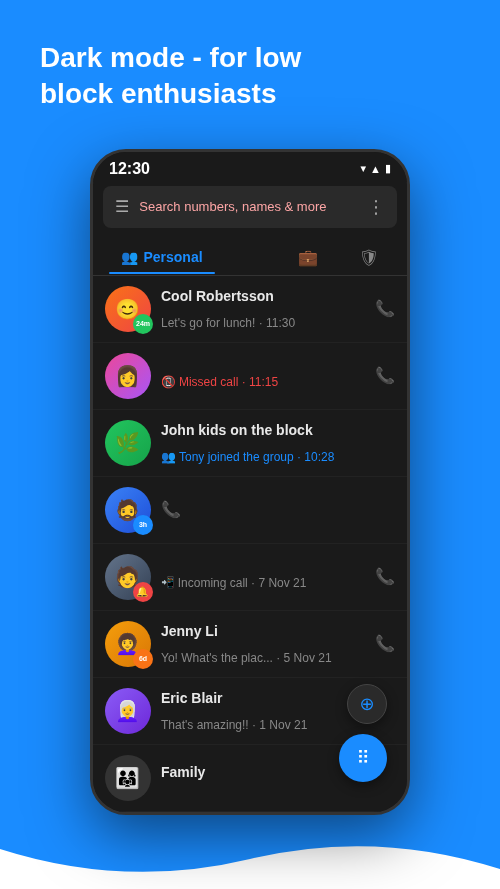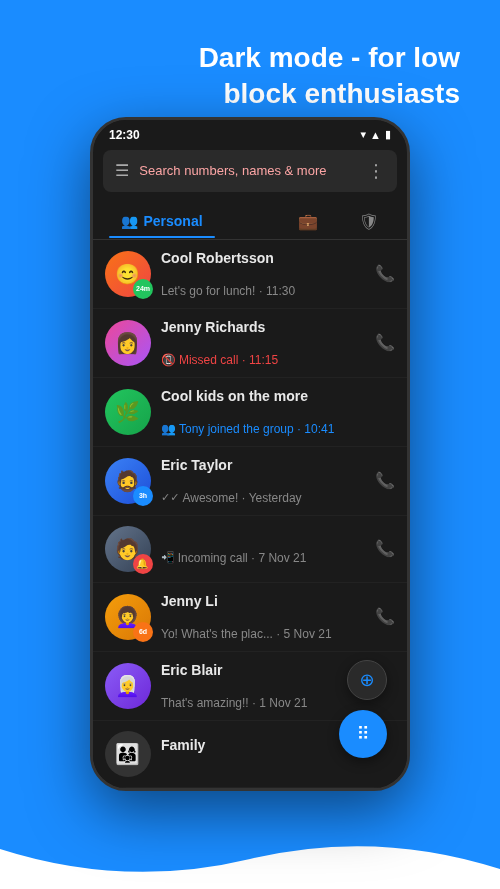--- a/index.html
+++ b/index.html
@@ -31,21 +31,21 @@
     
     .status-bar {
       background: #1a1a1a;
       display: flex;
       justify-content: space-between;
       align-items: center;
       padding: 8px 16px 4px 16px;
     }
     .status-time {
       color: white;
-      font-size: 12px;
+      font-size: 16px;
       font-weight: 600;
     }
     .status-icons {
       display: flex;
       gap: 4px;
       align-items: center;
     }
     .status-icons span {
       color: white;
       font-size: 11px;
@@ -170,21 +170,21 @@
       white-space: nowrap;
       overflow: hidden;
       text-overflow: ellipsis;
     }
     .contact-preview {
       color: #888;
       font-size: 12px;
       white-space: nowrap;
       overflow: hidden;
       text-overflow: ellipsis;
-      margin-top: 18px;
+      margin-top: 12px;
       display: flex;
       align-items: center;
       gap: 3px;
     }
     .contact-preview.group-join {
       color: #1a8cff;
     }
     .contact-preview.missed-call {
       color: #ef4444;
     }
@@ -240,21 +240,21 @@
       bottom: 0;
       left: 0;
       right: 0;
       height: 100px;
       z-index: 1;
     }
   </style>
 </head>
 <body>
 
-<div style="text-align:right; padding: 40px 40px 4px 40px;">
+<div style="text-align:left; padding: 40px 40px 36px 40px;">
   <div style="color:white; font-weight:800; font-size:28px; line-height:1.3;">
     <span>Dark mode - for low</span><br>
     <span>block enthusiasts</span>
   </div>
 </div>
 
 <svg class="bottom-wave" viewBox="0 0 500 100" preserveAspectRatio="none" xmlns="http://www.w3.org/2000/svg">
   <path d="M0,60 Q125,100 250,70 Q375,40 500,80 L500,100 L0,100 Z" fill="white"></path>
 </svg>
 
@@ -304,56 +304,48 @@
           <div class="contact-preview">Let's go for lunch! · 11:30</div>
         </div>
         <span class="call-icon">📞</span>
       </div>
 
       <div class="contact-item">
         <div class="avatar-wrapper">
           <div class="avatar av-jenny-r" style="font-size:20px;">👩</div>
         </div>
         <div class="contact-info">
-          <div class="contact-name">Jenny Richards</div>
           <div class="contact-preview missed-call">
             <span style="color:#ef4444;">📵</span>
             <span>Missed call · 11:15</span>
           </div>
         </div>
         <span class="call-icon">📞</span>
       </div>
 
       <div class="contact-item">
         <div class="avatar-wrapper">
           <div class="avatar av-cool" style="font-size:20px;">🌿</div>
         </div>
         <div class="contact-info">
-          <div class="contact-name">Cool kids on the more</div>
+          <div class="contact-name">John kids on the block</div>
           <div class="contact-preview group-join">
             <span>👥</span>
-            <span>Tony joined the group · 10:41</span>
+            <span>Tony joined the group · 10:28</span>
           </div>
         </div>
       </div>
 
       <div class="contact-item">
         <div class="avatar-wrapper">
           <div class="avatar av-eric" style="font-size:20px;">🧔</div>
           <div class="avatar-badge badge-blue">
             <span style="font-size:7px;">3h</span>
           </div>
         </div>
-        <div class="contact-info">
-          <div class="contact-name">Eric Taylor</div>
-          <div class="contact-preview">
-            <span style="color:#888; font-size:11px;">✓✓</span>
-            <span>Awesome! · Yesterday</span>
-          </div>
-        </div>
         <span class="call-icon">📞</span>
       </div>
 
       <div class="contact-item">
         <div class="avatar-wrapper">
           <div class="avatar av-lars" style="font-size:20px;">🧑</div>
           <div class="avatar-badge" style="background:#ef4444; width:20px; height:20px; border-radius:50%; position:absolute; bottom:-2px; right:-2px; display:flex; align-items:center; justify-content:center;">
             <span style="color:white; font-size:10px;">🔔</span>
           </div>
         </div>

